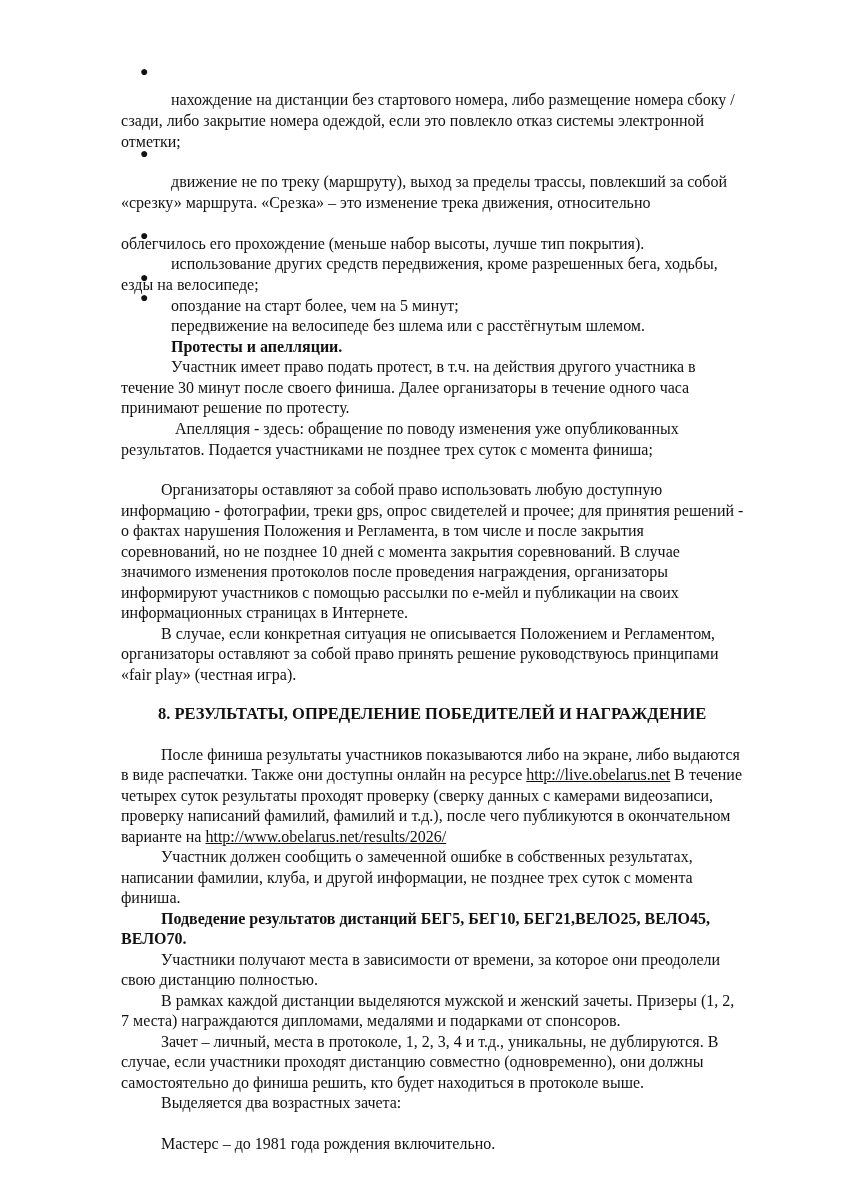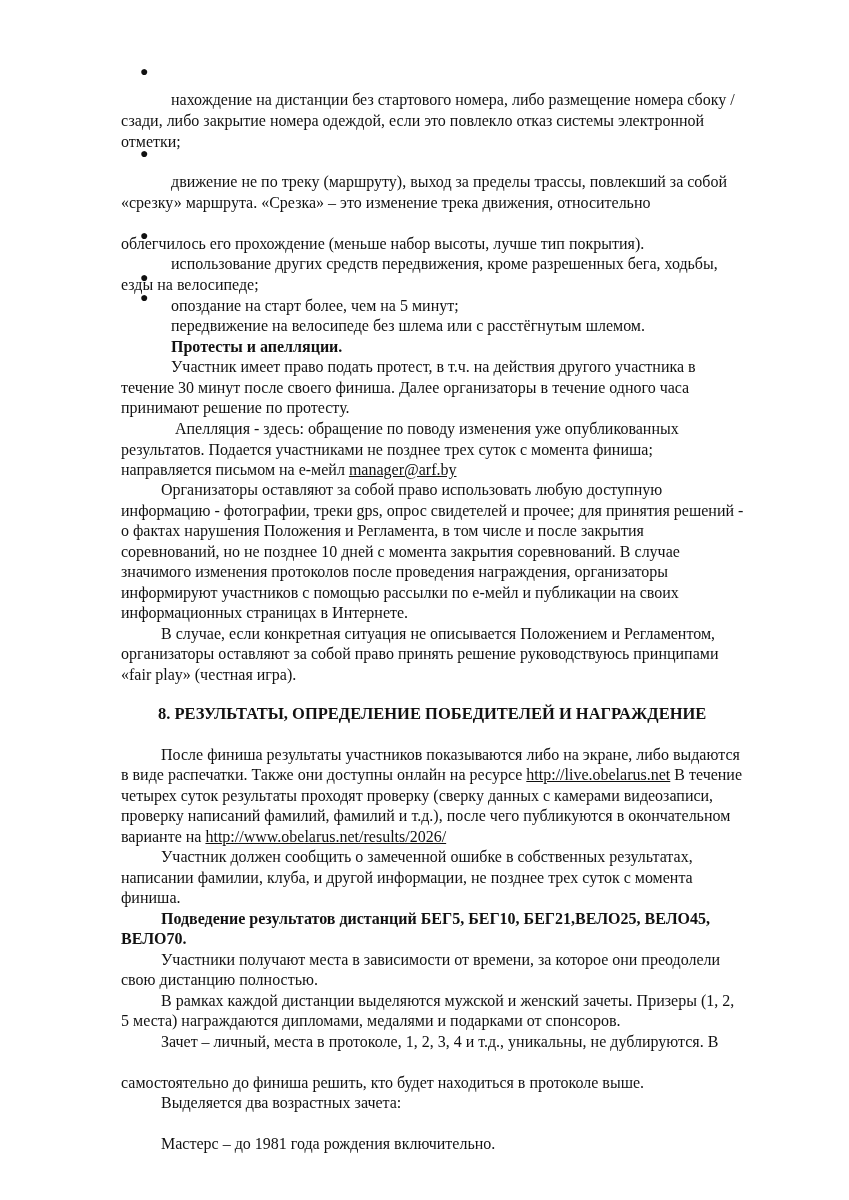--- a/index.html
+++ b/index.html
@@ -50,23 +50,20 @@
   <span class="bullet" style="left:140px;top:290px">●</span>
   <div class="ln" style="left:171px;top:288px">передвижение на велосипеде без шлема или с расстёгнутым шлемом.</div>
 
   <div class="ln bold" style="left:171px;top:309px">Протесты и апелляции.</div>
   <div class="ln" style="left:171px;top:329px">Участник имеет право подать протест, в т.ч. на действия другого участника в</div>
   <div class="ln" style="top:350px">течение 30 минут после своего финиша. Далее организаторы в течение одного часа</div>
   <div class="ln" style="top:370px">принимают решение по протесту.</div>
 
   <div class="ln" style="left:175px;top:391px">Апелляция - здесь: обращение по поводу изменения уже опубликованных</div>
   <div class="ln" style="top:412px">результатов. Подается участниками не позднее трех суток с момента финиша;</div>
-  <div class="ln" style="top:432px">
-    <span>направляется письмом на е-мейл </span><a class="link">manager@arf.by</a>
-  </div>
 
   <div class="ln" style="left:161px;top:452px">Организаторы оставляют за собой право использовать любую доступную</div>
   <div class="ln" style="top:473px">информацию - фотографии, треки gps, опрос свидетелей и прочее; для принятия решений -</div>
   <div class="ln" style="top:493px">о фактах нарушения Положения и Регламента, в том числе и после закрытия</div>
   <div class="ln" style="top:514px">соревнований, но не позднее 10 дней с момента закрытия соревнований. В случае</div>
   <div class="ln" style="top:534px">значимого изменения протоколов после проведения награждения, организаторы</div>
   <div class="ln" style="top:555px">информируют участников с помощью рассылки по е-мейл и публикации на своих</div>
   <div class="ln" style="top:575px">информационных страницах в Интернете.</div>
 
   <div class="ln" style="left:161px;top:596px">В случае, если конкретная ситуация не описывается Положением и Регламентом,</div>
@@ -89,21 +86,22 @@
   <div class="ln" style="top:840px">написании фамилии, клуба, и другой информации, не позднее трех суток с момента</div>
   <div class="ln" style="top:860px">финиша.</div>
 
   <div class="ln bold" style="left:161px;top:881px">Подведение результатов дистанций БЕГ5, БЕГ10, БЕГ21,ВЕЛО25, ВЕЛО45,</div>
   <div class="ln bold" style="top:901px">ВЕЛО70.</div>
 
   <div class="ln" style="left:161px;top:922px">Участники получают места в зависимости от времени, за которое они преодолели</div>
   <div class="ln" style="top:942px">свою дистанцию полностью.</div>
 
   <div class="ln" style="left:161px;top:963px">В рамках каждой дистанции выделяются мужской и женский зачеты. Призеры (1, 2,</div>
-  <div class="ln" style="top:983px">5 места) награждаются дипломами, медалями и подарками от спонсоров.</div>
+  <div class="ln" style="top:983px">7 места) награждаются дипломами, медалями и подарками от спонсоров.</div>
 
   <div class="ln" style="left:161px;top:1004px">Зачет – личный, места в протоколе, 1, 2, 3, 4 и т.д., уникальны, не дублируются. В</div>
+  <div class="ln" style="top:1024px">случае, если участники проходят дистанцию совместно (одновременно), они должны</div>
   <div class="ln" style="top:1045px">самостоятельно до финиша решить, кто будет находиться в протоколе выше.</div>
 
   <div class="ln" style="left:161px;top:1065px">Выделяется два возрастных зачета:</div>
   <div class="ln" style="left:161px;top:1106px">Мастерс – до 1981 года рождения включительно.</div>
 
 </div>
 
 </body></html>

